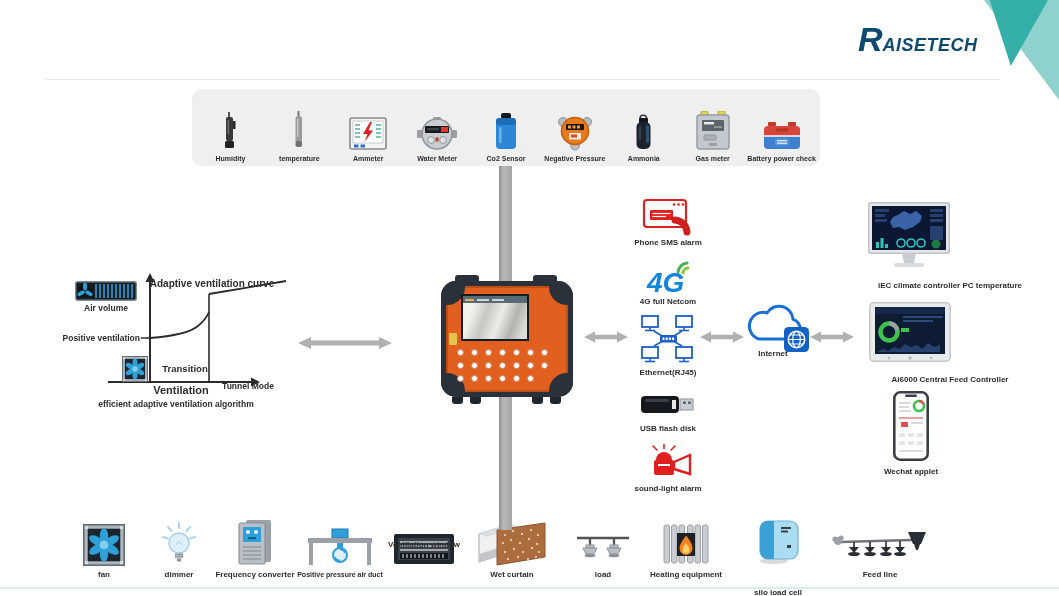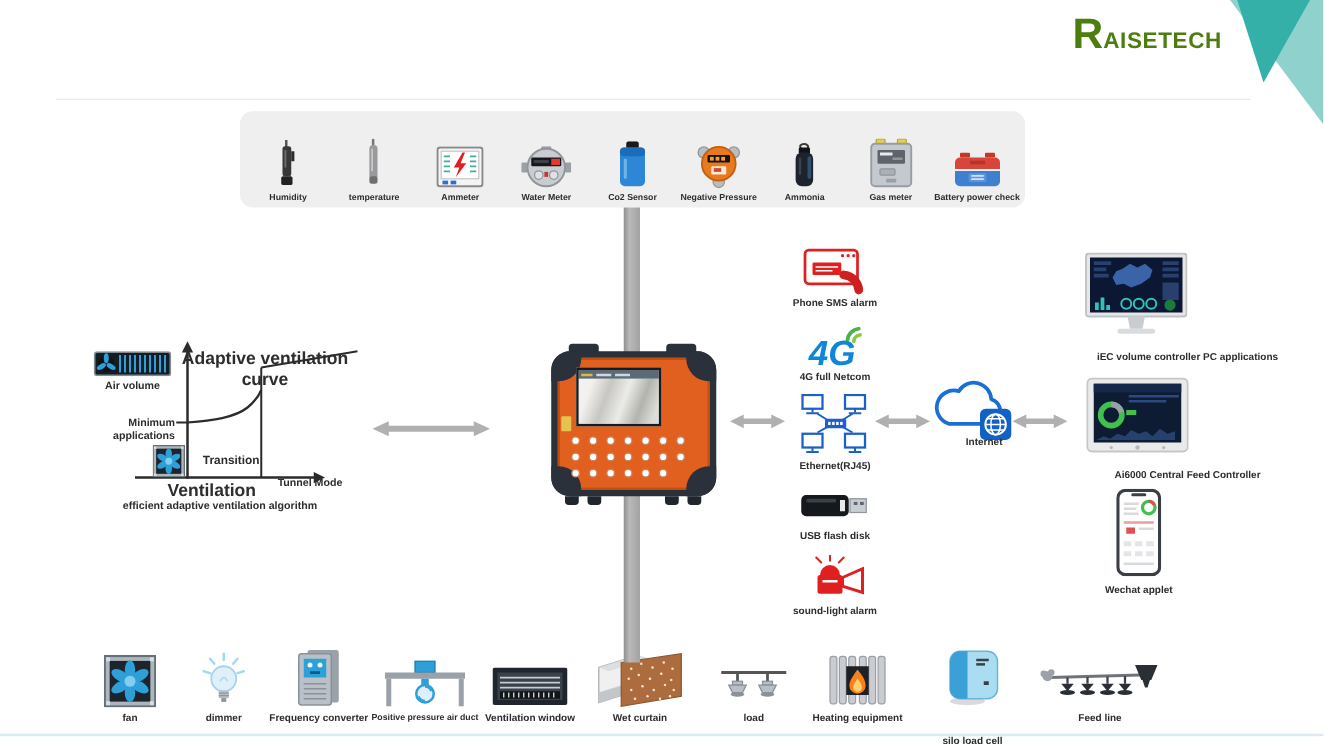--- a/index.html
+++ b/index.html
@@ -5,21 +5,21 @@
   html,body{margin:0;padding:0;background:#fff;}
   #page{position:relative;width:1059px;height:596px;background:#fff;overflow:hidden;
         font-family:"Liberation Sans",sans-serif;}
   .abs{position:absolute;}
   .lbl{position:absolute;font-weight:bold;font-size:8px;color:#2d2d2d;text-align:center;
        line-height:1.2;font-family:"Liberation Sans",sans-serif;}
   .lbl7{font-size:7px;}
   .title{position:absolute;left:55px;top:26px;font-family:"DejaVu Sans Mono",monospace;
          font-size:33px;font-weight:500;color:#3a3a3a;letter-spacing:1px;white-space:nowrap;}
   .hdr-rule{position:absolute;left:45px;top:79px;width:955px;height:1px;background:#e9e9e9;}
-  .logo{position:absolute;left:858px;top:8px;color:#4d7c0f;font-weight:bold;white-space:nowrap;}
+  .logo{position:absolute;left:858px;top:20px;color:#0c4a6e;font-style:italic;font-weight:bold;white-space:nowrap;}
   .logo .r{font-size:34px;}
   .logo .rest{font-size:18px;letter-spacing:.5px;}
   .tri{position:absolute;}
   .sensor-panel{position:absolute;left:192px;top:89px;width:628px;height:77px;
                 background:#efefef;border-radius:10px;display:flex;align-items:stretch;padding:6px 4px 4px;box-sizing:border-box;}
   .sensor{flex:1;display:flex;flex-direction:column;align-items:center;justify-content:flex-end;min-width:0;}
   .sensor .ic{height:44px;display:flex;align-items:flex-end;justify-content:center;}
   .sensor .sl{font-weight:bold;font-size:7px;color:#2d2d2d;margin-top:4px;white-space:nowrap;text-align:center;}
   .pole{position:absolute;left:499px;top:166px;width:13px;height:364px;z-index:1;
         background:linear-gradient(90deg,#8f8f8f,#b9b9b9 35%,#a3a3a3);}
@@ -253,25 +253,25 @@
           <line x1="41" y1="3" x2="41" y2="17"></line>
           <line x1="45" y1="3" x2="45" y2="17"></line>
           <line x1="49" y1="3" x2="49" y2="17"></line>
           <line x1="53" y1="3" x2="53" y2="17"></line>
           <line x1="57" y1="3" x2="57" y2="17"></line>
       </g>
     </svg>
     <svg width="26" height="26" style="position:absolute;left:64px;top:84px;">
         <use href="#sym-fan"></use>
       </svg>
-    <div class="lbl" style="left:78px;top:6px;width:152px;font-size:14px;">Adaptive ventilation curve</div>
+    <div class="lbl" style="left:78px;top:6px;width:152px;font-size:10px;">Adaptive ventilation curve</div>
     <div class="lbl" style="left:16px;top:31px;width:64px;font-size:8.5px;">Air volume</div>
-    <div class="lbl" style="left:-6px;top:61px;width:88px;text-align:right;font-size:8.5px;">Minimum applications</div>
+    <div class="lbl" style="left:-6px;top:61px;width:88px;text-align:right;font-size:8.5px;">Positive ventilation</div>
     <div class="lbl" style="left:92px;top:91px;width:70px;font-size:9.5px;">Transition</div>
-    <div class="lbl" style="left:76px;top:112px;width:70px;font-size:14px;">Ventilation</div>
+    <div class="lbl" style="left:88px;top:112px;width:70px;font-size:11px;">Ventilation</div>
     <div class="lbl" style="left:150px;top:109px;width:80px;font-size:8.5px;">Tunnel Mode</div>
     <div class="lbl" style="left:8px;top:127px;width:220px;font-size:8.5px;">efficient adaptive ventilation algorithm</div>
   </div>
 
 
   <div class="pole"></div>
   <div class="ctrl-tab" style="left:455px;top:275px;"></div>
   <div class="ctrl-tab" style="left:533px;top:275px;"></div>
   <div class="ctrl">
     <div class="body"></div>
@@ -410,21 +410,21 @@
 
   <svg class="abs" style="left:742px;top:301px;" width="74" height="54" viewBox="0 0 74 54">
     <path d="M17,38 h31 a10,10 0 0 0 3,-19.6 A14,14 0 0 0 25,12 A10.5,10.5 0 0 0 17,38 Z" fill="#fff" stroke="#1a6fd4" stroke-width="3" stroke-linejoin="round"></path>
     <g transform="translate(42,26)">
       <rect width="25" height="25" rx="4.5" fill="#1261c4"></rect>
       <circle cx="12.5" cy="12.5" r="8.2" fill="none" stroke="#fff" stroke-width="1.6"></circle>
       <ellipse cx="12.5" cy="12.5" rx="3.8" ry="8.2" fill="none" stroke="#fff" stroke-width="1.2"></ellipse>
       <path d="M4.5,12.5 h16 M6,8 h13 M6,17 h13" stroke="#fff" stroke-width="1.2" fill="none"></path>
     </g>
   </svg>
-  <div class="lbl" style="left:744px;top:349px;width:58px;text-align:right;">Internet</div>
+  <div class="lbl" style="left:744px;top:349px;width:58px;">Internet</div>
 
   <svg class="abs" style="left:868px;top:202px;" width="82" height="68" viewBox="0 0 82 68">
     <rect x="0.8" y="0.8" width="80.4" height="50.4" rx="2.5" fill="#e4e6e8" stroke="#bfc2c5" stroke-width="1.5"></rect>
     <rect x="4" y="4" width="74" height="44" fill="#0c1733"></rect>
     <polygon points="30,13 36,9 42,12 48,9 54,14 52,20 45,25 37,28 31,25 25,26 22,20 25,15" fill="#3b63a8"></polygon>
     <g fill="#27406e">
         <rect x="7" y="7" width="14" height="3"></rect>
         <rect x="7" y="12" width="10" height="3"></rect>
         <rect x="7" y="17" width="12" height="3"></rect>
         <rect x="62" y="7" width="13" height="3"></rect>
@@ -439,21 +439,21 @@
       </g>
     <g fill="none" stroke="#2ec4b6" stroke-width="1.6">
         <circle cx="33" cy="41" r="4"></circle>
         <circle cx="43" cy="41" r="4"></circle>
         <circle cx="53" cy="41" r="4"></circle>
       </g>
     <circle cx="68" cy="42" r="4.5" fill="#1d7a3e"></circle>
     <polygon points="34,51 48,51 46,61 36,61" fill="#c9ccd0"></polygon>
     <rect x="26" y="61" width="30" height="4" rx="2" fill="#d9dbdd"></rect>
   </svg>
-  <div class="lbl" style="left:840px;top:281px;width:220px;">iEC volume controller PC applications</div>
+  <div class="lbl" style="left:840px;top:281px;width:220px;">iEC climate controller PC temperature</div>
 
   <svg class="abs" style="left:869px;top:302px;" width="82" height="64" viewBox="0 0 82 64">
     <rect x="0.8" y="0.8" width="80.4" height="58.4" rx="4" fill="#e9eaeb" stroke="#c5c7c9" stroke-width="1.5"></rect>
     <rect x="6" y="5" width="70" height="47" fill="#0d1b33"></rect>
     <rect x="6" y="5" width="70" height="7" fill="#16284a"></rect>
     <circle cx="20" cy="30" r="8.5" fill="none" stroke="#3fc14e" stroke-width="4.5"></circle>
     <path d="M20,21.5 a8.5,8.5 0 0 1 8.2,6.3" fill="none" stroke="#9aa0a6" stroke-width="4.5"></path>
     <rect x="32" y="26" width="8" height="4" fill="#3fc14e"></rect>
     <g fill="#2c4a7e">
         <rect x="34" y="14" width="40" height="2"></rect>
@@ -558,21 +558,21 @@
         <line x1="21" y1="20" x2="21" y2="24"></line>
         <line x1="25" y1="20" x2="25" y2="24"></line>
         <line x1="29" y1="20" x2="29" y2="24"></line>
         <line x1="33" y1="20" x2="33" y2="24"></line>
         <line x1="37" y1="20" x2="37" y2="24"></line>
         <line x1="41" y1="20" x2="41" y2="24"></line>
         <line x1="45" y1="20" x2="45" y2="24"></line>
         <line x1="49" y1="20" x2="49" y2="24"></line>
       </g>
   </svg>
-  <div class="lbl" style="left:372px;top:570px;width:104px;">Ventilation window</div>
+  <div class="lbl" style="left:372px;top:540px;width:104px;">Ventilation window</div>
 
   <svg class="abs" style="left:475px;top:521px;" width="74" height="46" viewBox="0 0 74 46">
     <polygon points="4,13 36,3 36,31 4,41" fill="#f0f0f0" stroke="#b5b8bb" stroke-width="1.2"></polygon>
     <polygon points="4,13 36,3 44,6 12,16" fill="#dcdfe2"></polygon>
     <polygon points="4,33 36,23 36,31 4,41" fill="#c4c7ca"></polygon>
     <polygon points="22,9 70,2 70,36 22,44" fill="#ad6c3d" stroke="#8a5630" stroke-width="1"></polygon>
     <g fill="#f4e3d2">
       <circle cx="30" cy="14" r="1"></circle>
         <circle cx="38" cy="10" r="1"></circle>
         <circle cx="47" cy="13" r="1"></circle>

